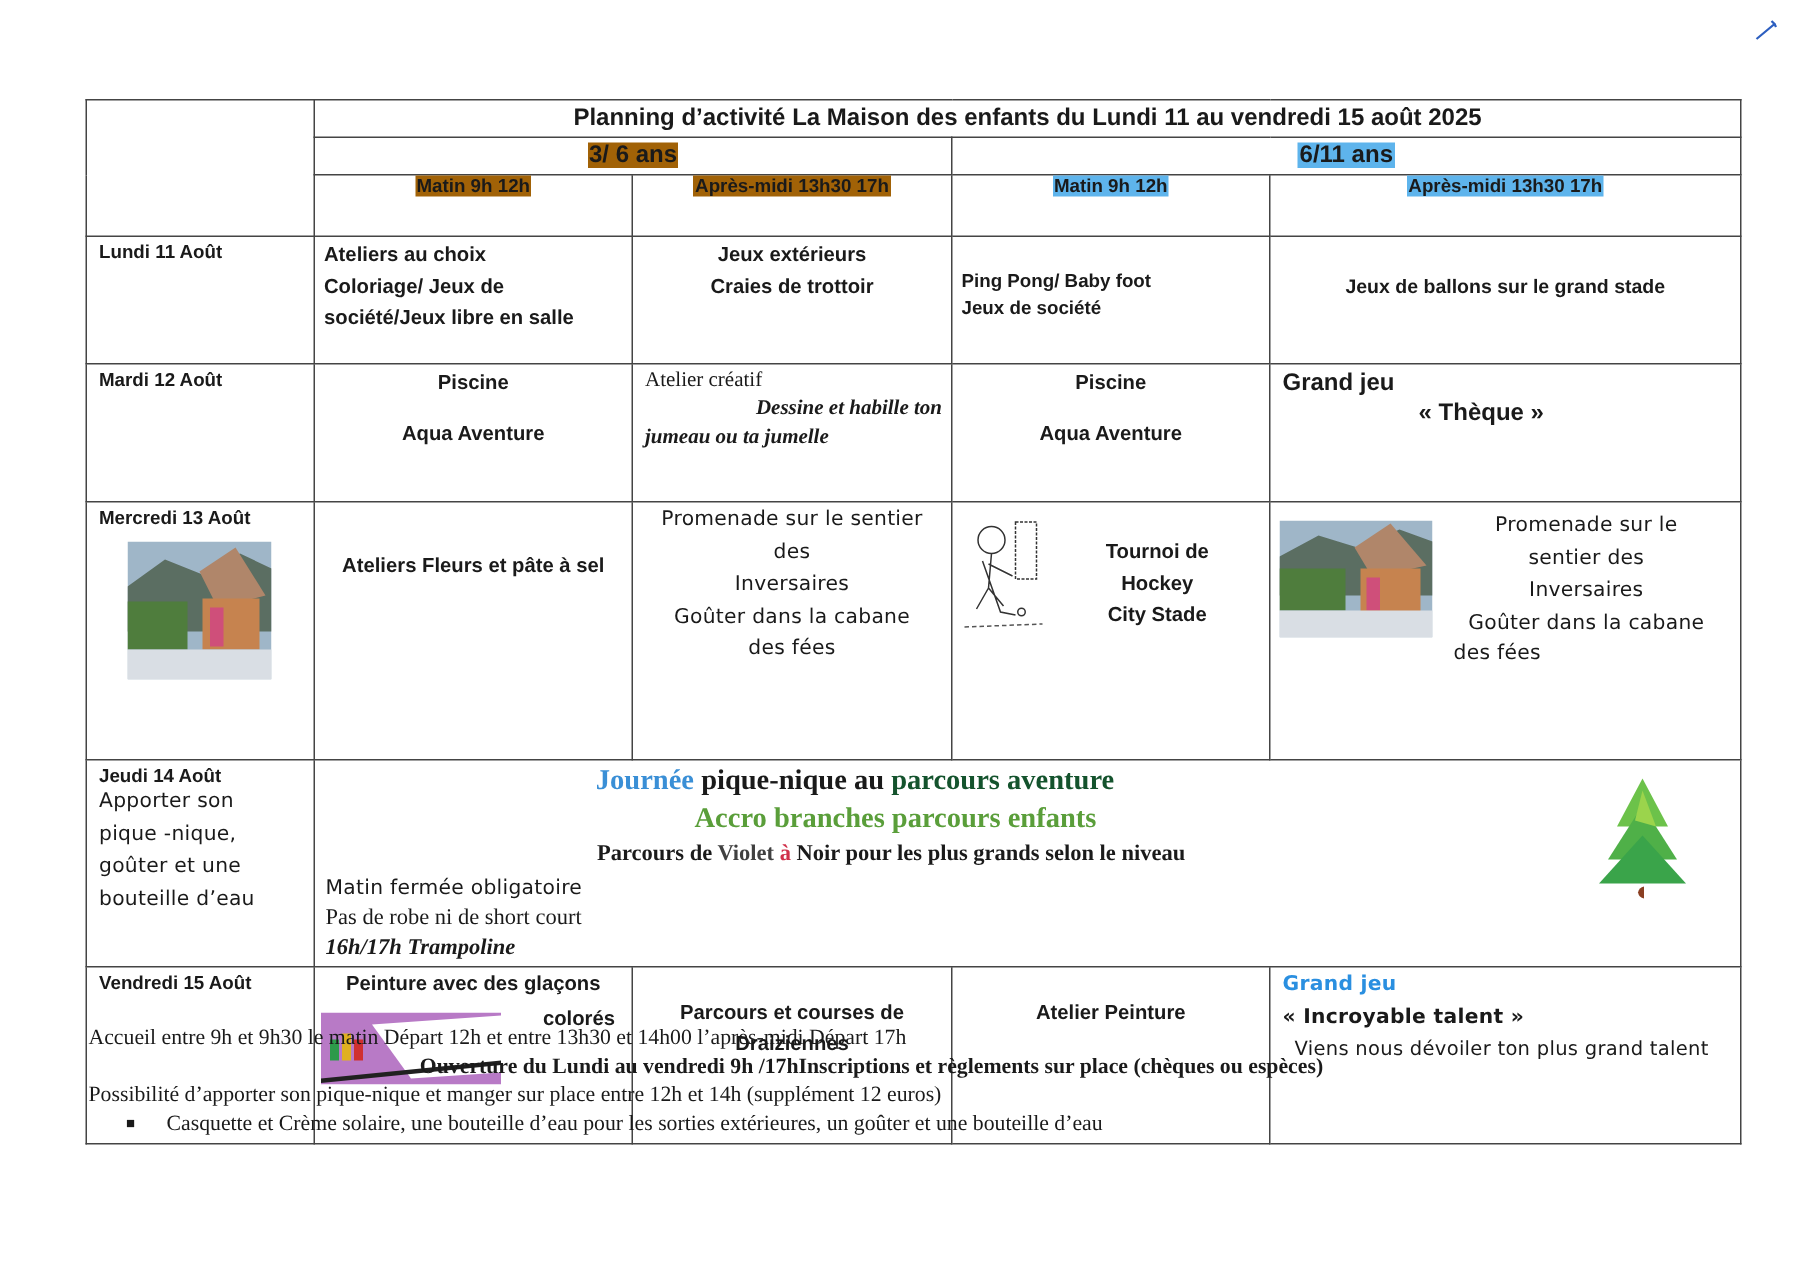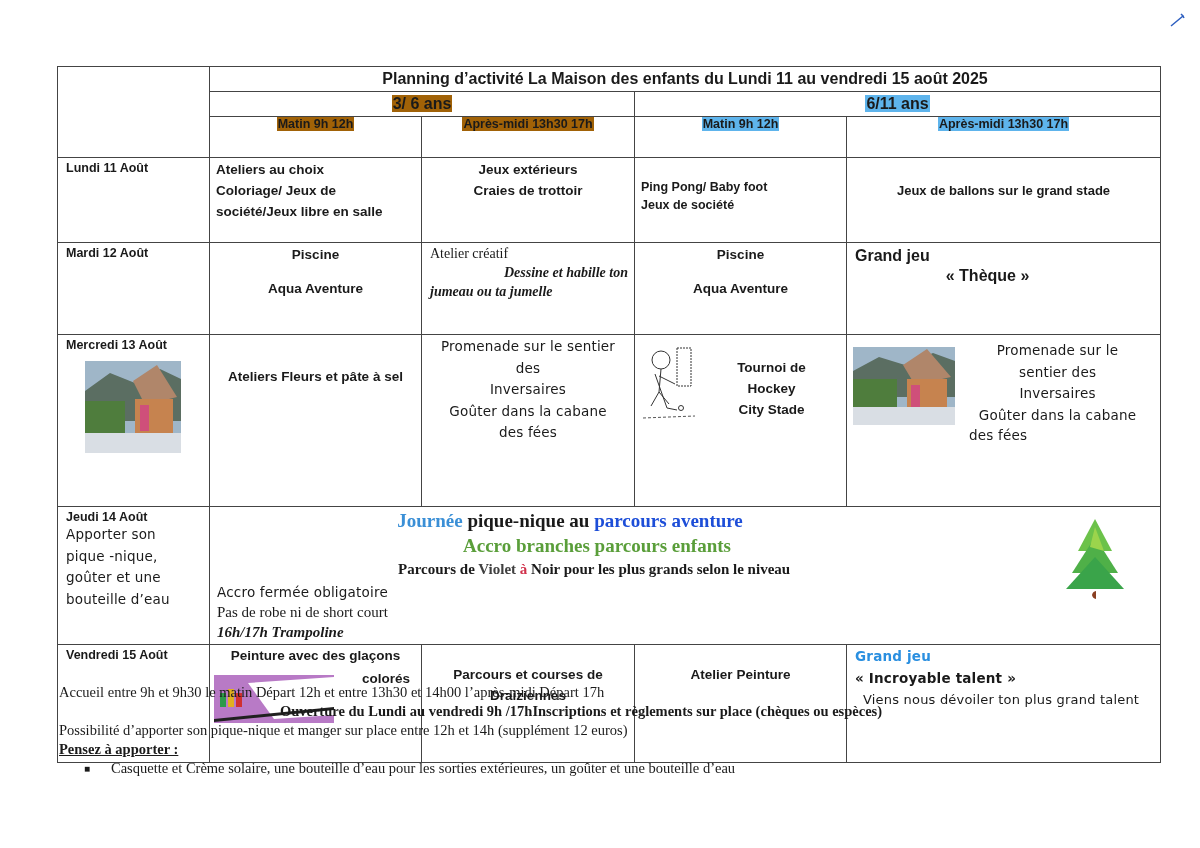--- a/index.html
+++ b/index.html
@@ -167,28 +167,28 @@
       <div style="font-family:'Liberation Sans',sans-serif">Jeudi 14 Août</div>
       <div class="comic" style="font-size:13.5px;line-height:21.5px">
         <div>Apporter son</div>
         <div>pique -nique,</div>
         <div>goûter et une</div>
         <div>bouteille d’eau</div>
       </div>
     </td>
     <td colspan="4" style="position:relative">
       <div class="serif" style="font-weight:bold;font-size:19px;line-height:24px;text-align:center;padding-right:230px;padding-top:2px">
-        <span style="color:#3a8fd6">Journée</span><span> pique-nique au </span><span style="color:#1d4ed8">parcours aventure</span>
+        <span style="color:#3a8fd6">Journée</span><span> pique-nique au </span><span style="color:#14532d">parcours aventure</span>
       </div>
       <div class="serif" style="font-weight:bold;font-size:19px;line-height:26px;color:#5a9e3a;padding-left:253px">Accro branches  parcours enfants</div>
       <div class="serif" style="font-weight:bold;font-size:15px;line-height:20px;padding-left:188px">
         <span>Parcours de </span><span style="color:#404040">Violet</span><span style="color:#d0304a"> à</span><span> Noir pour les plus grands selon le niveau</span>
       </div>
       <div style="padding-left:7px;margin-top:3px">
-        <div class="comic" style="font-size:13.5px;line-height:20px">Accro fermée obligatoire</div>
+        <div class="comic" style="font-size:13.5px;line-height:20px">Matin fermée obligatoire</div>
         <div class="serif" style="font-size:15px;line-height:20px">Pas de robe ni de short court</div>
         <div class="serif" style="font-size:15px;line-height:20px;font-weight:bold;font-style:italic">16h/17h Trampoline</div>
       </div>
       <svg style="position:absolute;right:36px;top:10px" width="58" height="84" viewBox="0 0 58 84">
         <path d="M29 2 L46 34 L12 34Z" fill="#6cc24a"></path>
         <path d="M29 20 L52 56 L6 56Z" fill="#4fb048"></path>
         <path d="M29 40 L58 72 L0 72Z" fill="#3aa44a"></path>
         <path d="M29 10 L38 34 L24 30Z" fill="#9bd44c"></path>
         <path d="M26 78 A5 5 0 0 1 30 74 L30 82 A5 5 0 0 1 26 78Z" fill="#8a3f22"></path>
       </svg>
@@ -226,18 +226,17 @@
     </table>
 </div>
 
 <div class="footer">
   <div>Accueil entre 9h et 9h30 le matin Départ 12h et entre 13h30 et 14h00 l’après-midi Départ 17h</div>
   <div class="row">
     <span style="font-weight:bold">Ouverture du Lundi au vendredi 9h /17h</span>
     <span style="font-weight:bold;padding-right:56px">Inscriptions et règlements sur place (chèques ou espèces)</span>
   </div>
   <div>Possibilité d’apporter son pique-nique et manger sur place entre 12h et 14h (supplément 12 euros)</div>
-  <div style="font-weight:bold;text-decoration:underline">Pensez à apporter :</div>
   <div style="padding-left:25px;display:flex">
     <span style="width:27px;font-size:10px">■</span>
     <span>Casquette et Crème solaire, une bouteille d’eau pour les sorties extérieures, un goûter et une bouteille d’eau</span>
   </div>
 </div>
 
 </body></html>

